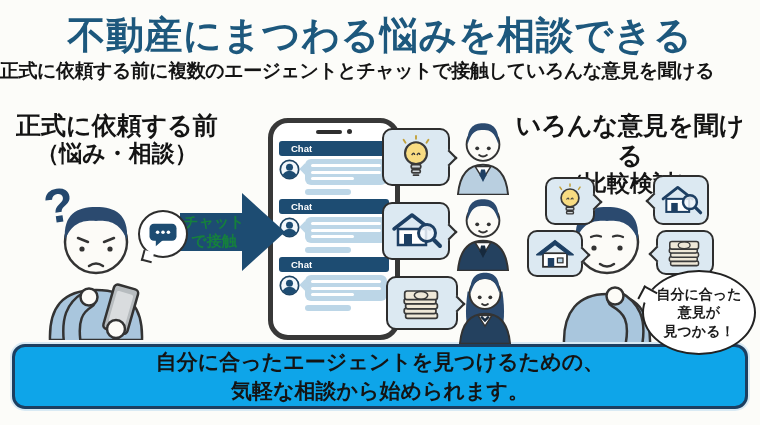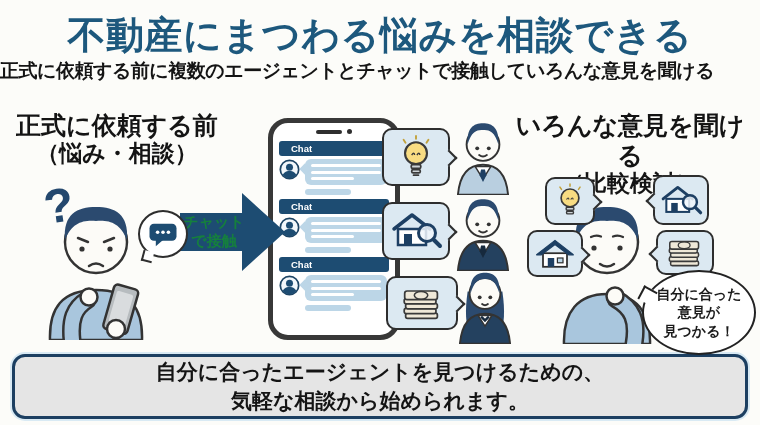--- a/index.html
+++ b/index.html
@@ -119,22 +119,22 @@
     font-size:14px; font-weight:800; line-height:1.3; text-align:center;
   }
   .found-bubble::before {
     content:""; position:absolute; left:-4px; top:16px; width:13px; height:13px;
     background:#fff; border-left:2.5px solid #222; border-top:2.5px solid #222;
     transform:rotate(28deg);
   }
 
   
   .footer-box {
-    position:absolute; left:12px; top:354px; width:736px; height:65px;
-    background:#e5e5e5; border:3px solid #1c3f61; border-radius:13px;
+    position:absolute; left:12px; top:344px; width:736px; height:65px;
+    background:#0ea5e9; border:3px solid #1c3f61; border-radius:13px;
     box-shadow:0 0 0 2px #d9eaf4;
     display:flex; flex-direction:column; align-items:center; justify-content:center;
     font-size:21px; font-weight:800; line-height:1.35; text-align:center; color:#141414;
   }
 </style>
 </head>
 <body>
 
 <div class="stage">
 

